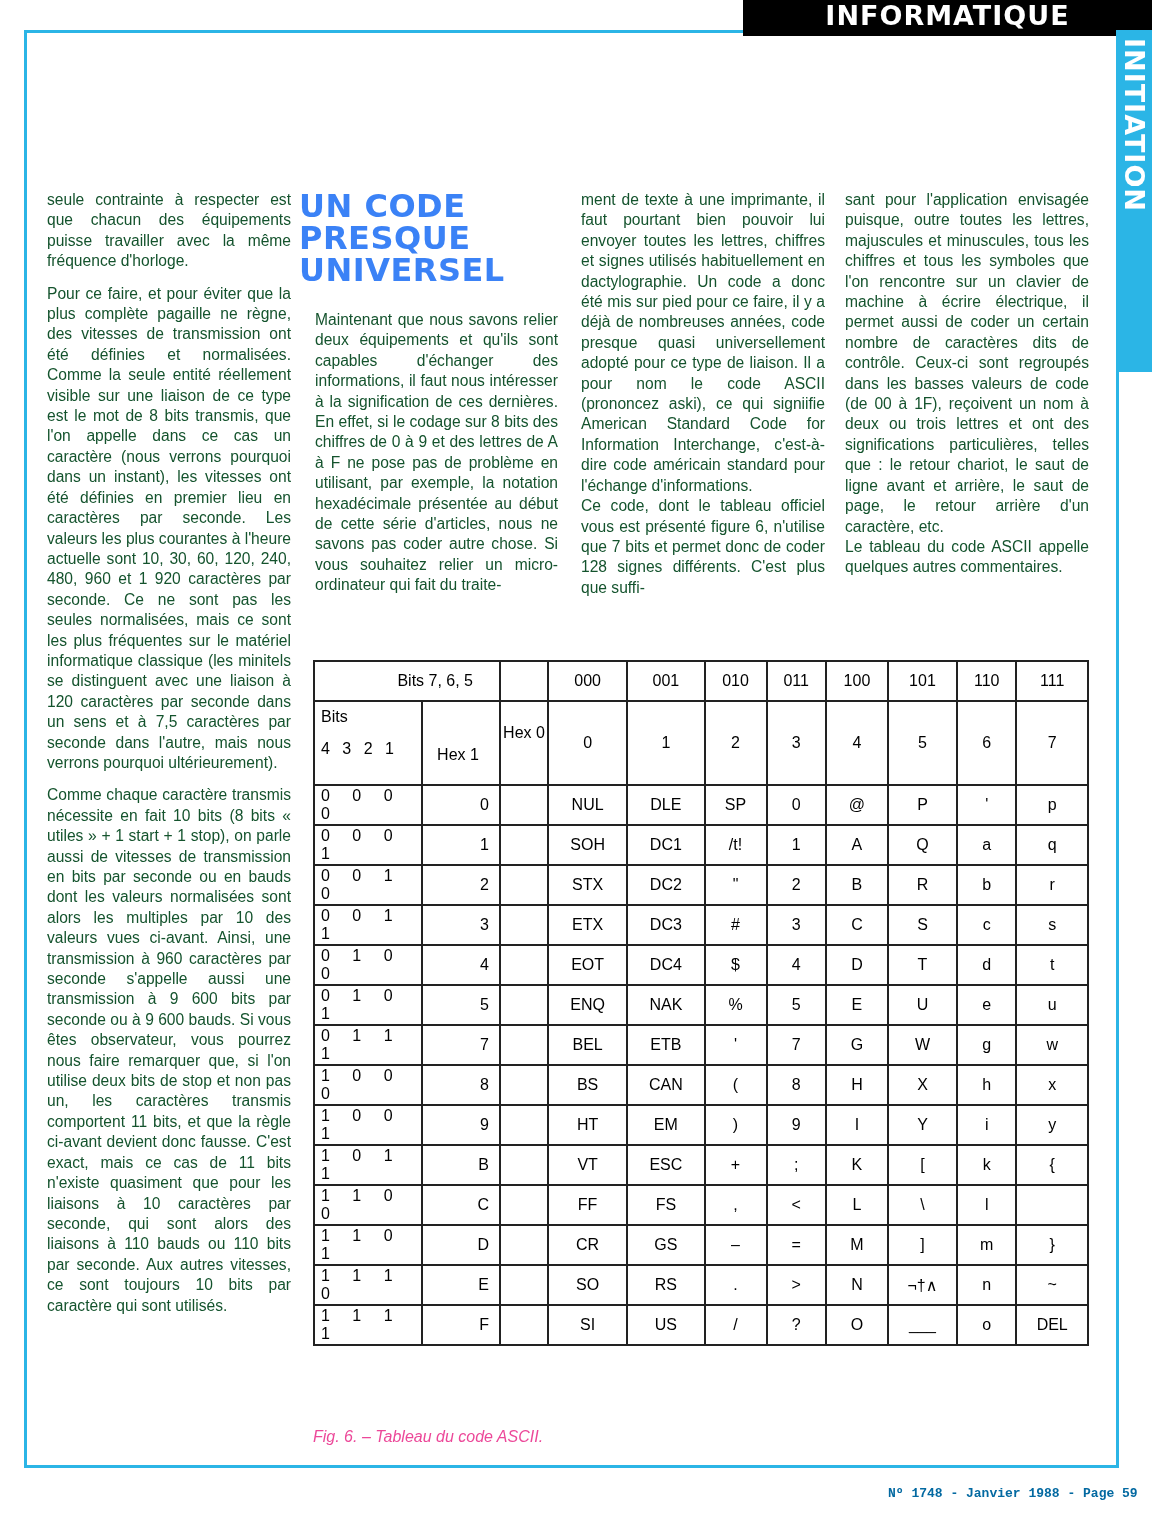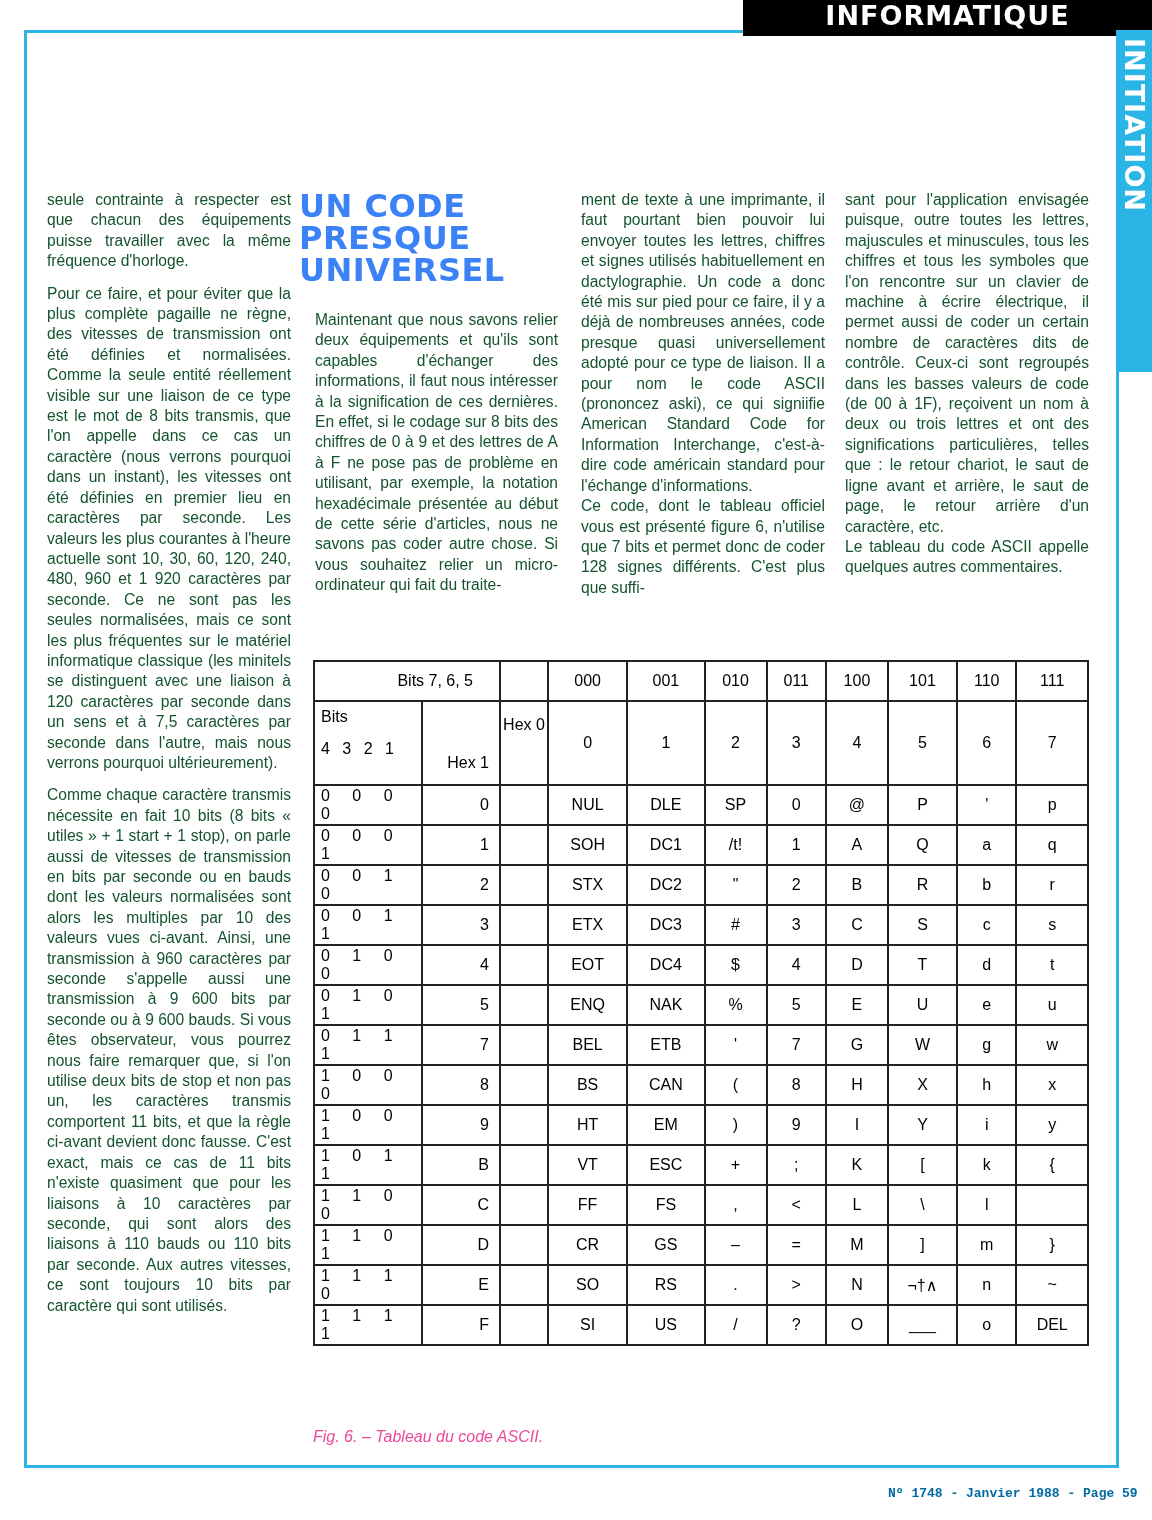--- a/index.html
+++ b/index.html
@@ -74,22 +74,22 @@
       <td>100</td>
       <td>101</td>
       <td>110</td>
       <td>111</td>
     </tr>
     <tr>
       <td class="bits" style="height:82px;letter-spacing:0;vertical-align:top;">
         <div style="padding-top:6px">Bits</div>
         <div style="padding-top:14px;word-spacing:8px">4 3 2 1</div>
       </td>
-      <td class="hex1" style="text-align:right;padding-left:4px;vertical-align:bottom;padding-bottom:12px;">Hex 1</td>
-      <td class="hex0c" style="vertical-align:top;padding-top:14px;">Hex 0</td>
+      <td class="hex1" style="text-align:center;padding-left:4px;vertical-align:bottom;padding-bottom:20px;">Hex 1</td>
+      <td class="hex0c" style="vertical-align:top;padding-top:22px;">Hex 0</td>
       <td>0</td>
       <td>1</td>
       <td>2</td>
       <td>3</td>
       <td>4</td>
       <td>5</td>
       <td>6</td>
       <td>7</td>
     </tr>
   <tr>

